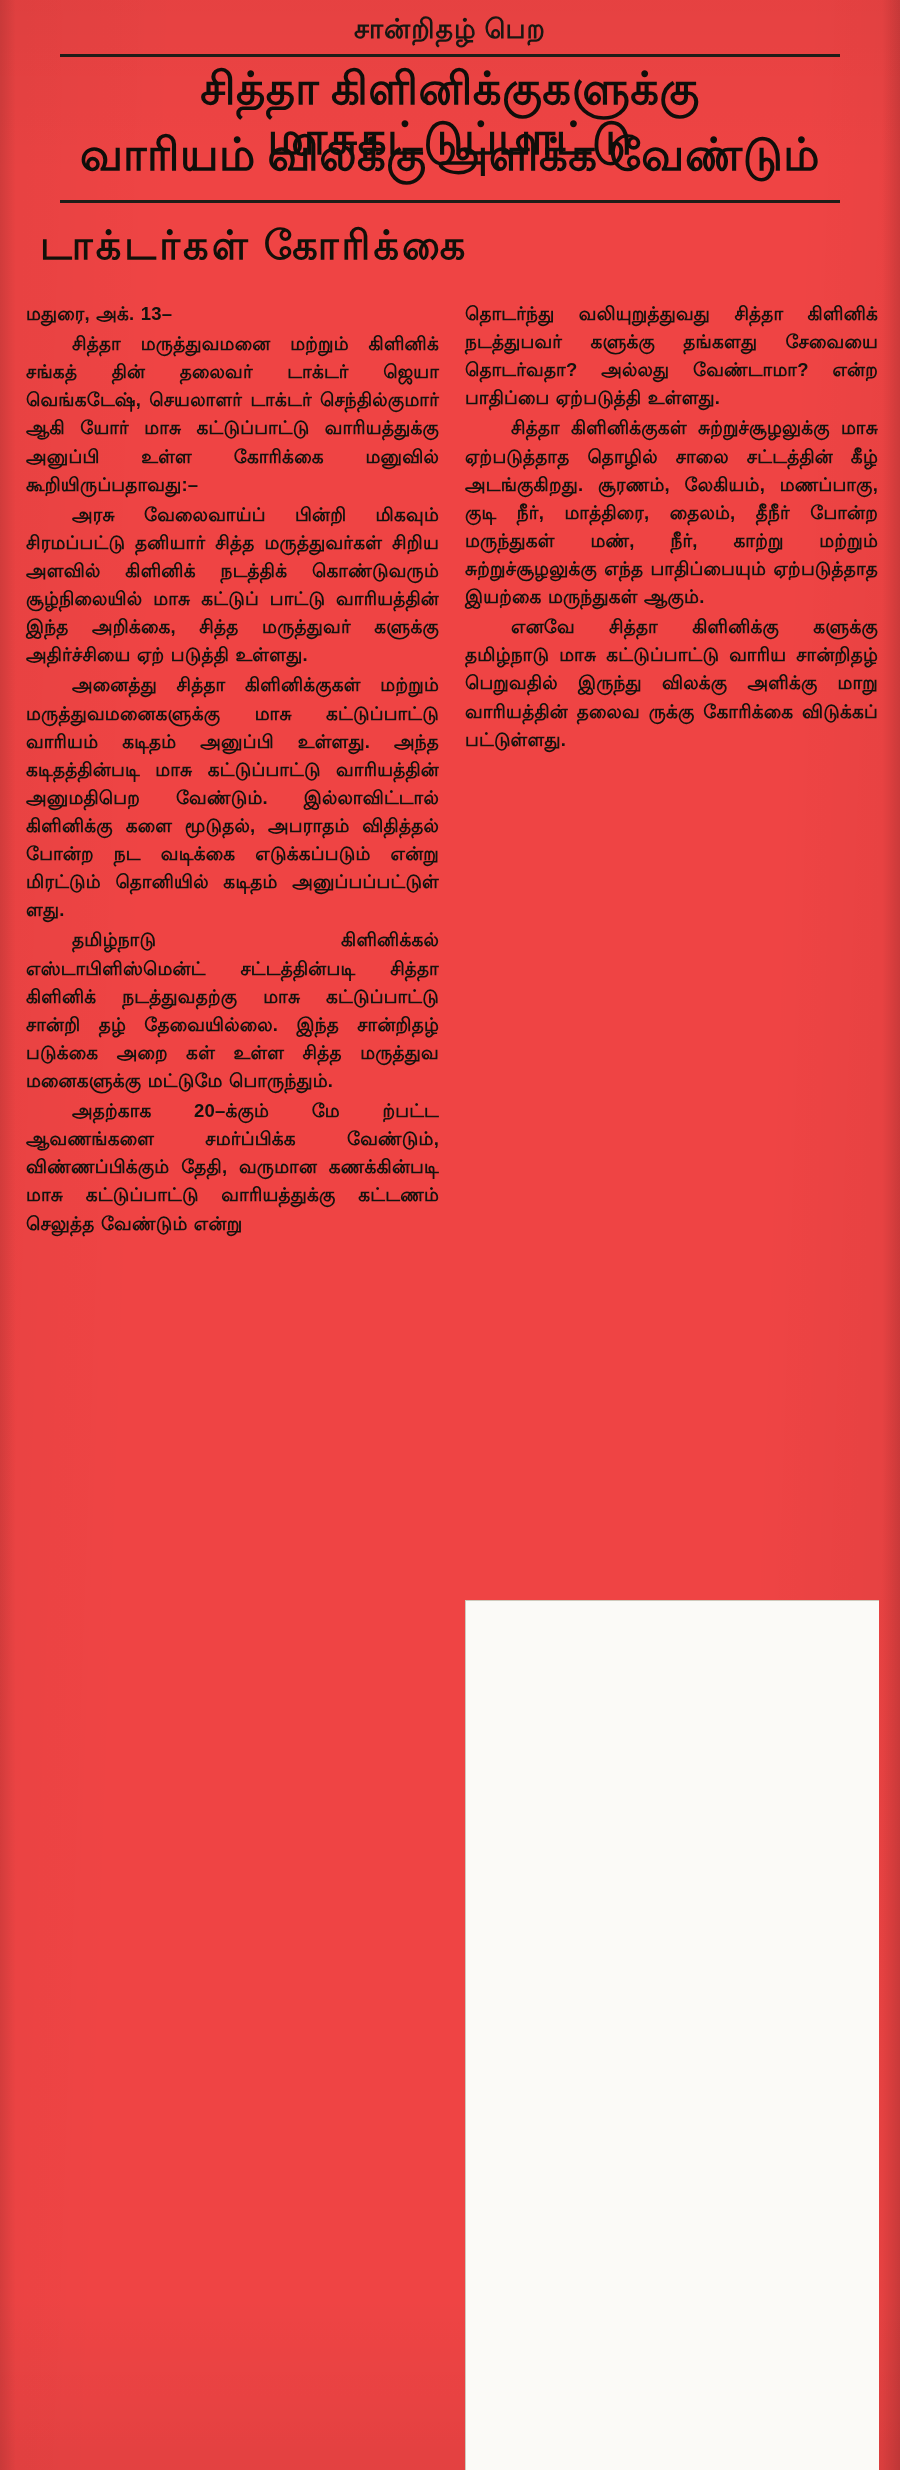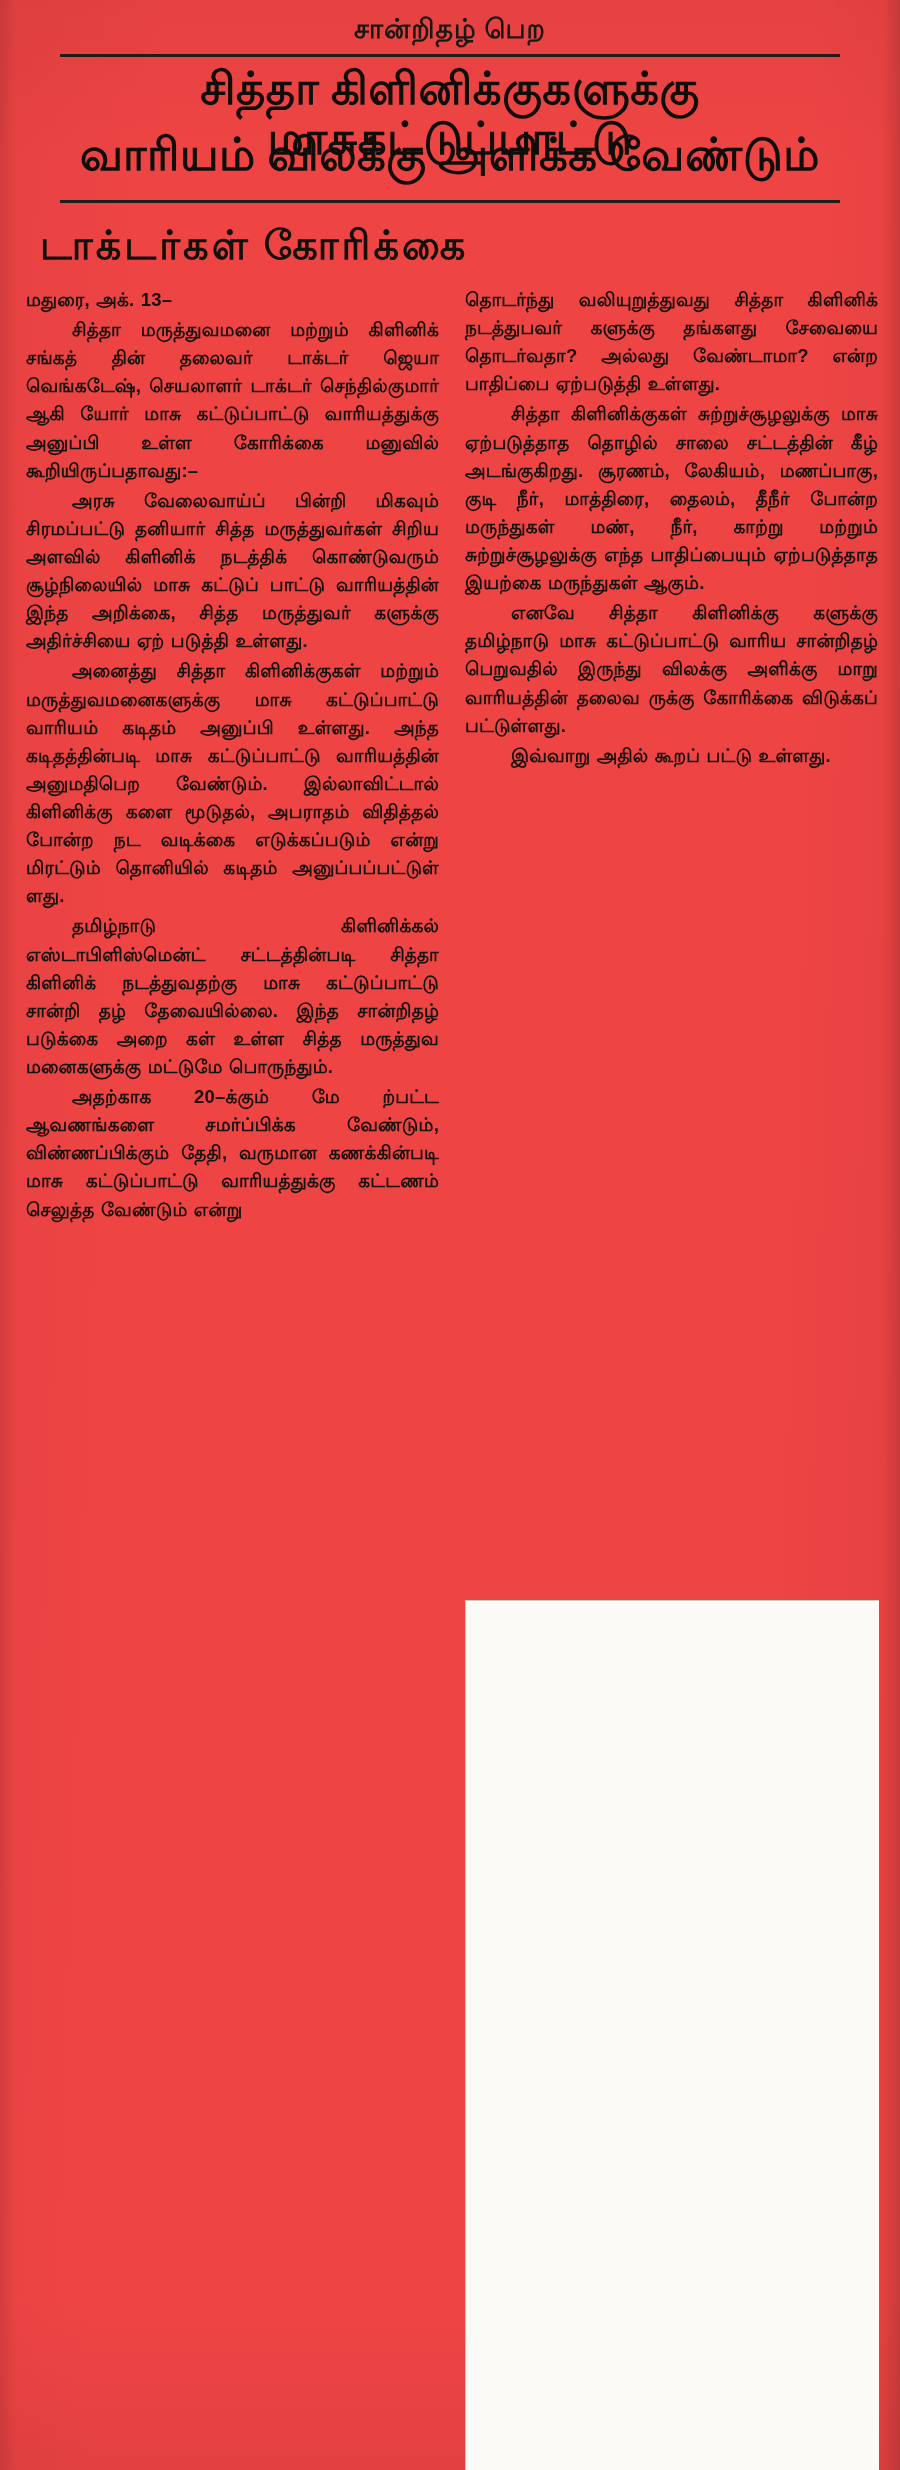--- a/index.html
+++ b/index.html
@@ -87,21 +87,21 @@
     font-weight: bold;
     font-size: 40px;
     letter-spacing: 3px;
     color: #121009;
   }
 
   
   .cols {
     position: absolute;
     left: 26px;
-    top: 286px;
+    top: 300px;
     width: 852px;
     display: flex;
     gap: 26px;
   }
   .col {
     width: 413px;
     font-family: "Liberation Sans", sans-serif;
     font-size: 18.5px;
     line-height: 1.52;
     color: #14120d;
@@ -175,19 +175,18 @@
       <p class="indent">சித்தா மருத்துவமனை மற்றும் கிளினிக் சங்கத் தின் தலைவர் டாக்டர் ஜெயா வெங்கடேஷ், செயலாளர் டாக்டர் செந்தில்குமார் ஆகி யோர் மாசு கட்டுப்பாட்டு வாரியத்துக்கு அனுப்பி உள்ள கோரிக்கை மனுவில் கூறியிருப்பதாவது:–</p>
       <p class="indent">அரசு வேலைவாய்ப் பின்றி மிகவும் சிரமப்பட்டு தனியார் சித்த மருத்துவர்கள் சிறிய அளவில் கிளினிக் நடத்திக் கொண்டுவரும் சூழ்நிலையில் மாசு கட்டுப் பாட்டு வாரியத்தின் இந்த அறிக்கை, சித்த மருத்துவர் களுக்கு அதிர்ச்சியை ஏற் படுத்தி உள்ளது.</p>
       <p class="indent">அனைத்து சித்தா கிளினிக்குகள் மற்றும் மருத்துவமனைகளுக்கு மாசு கட்டுப்பாட்டு வாரியம் கடிதம் அனுப்பி உள்ளது. அந்த கடிதத்தின்படி மாசு கட்டுப்பாட்டு வாரியத்தின் அனுமதிபெற வேண்டும். இல்லாவிட்டால் கிளினிக்கு களை மூடுதல், அபராதம் விதித்தல் போன்ற நட வடிக்கை எடுக்கப்படும் என்று மிரட்டும் தொனியில் கடிதம் அனுப்பப்பட்டுள் ளது.</p>
       <p class="indent">தமிழ்நாடு கிளினிக்கல் எஸ்டாபிளிஸ்மென்ட் சட்டத்தின்படி சித்தா கிளினிக் நடத்துவதற்கு மாசு கட்டுப்பாட்டு சான்றி தழ் தேவையில்லை. இந்த சான்றிதழ் படுக்கை அறை கள் உள்ள சித்த மருத்துவ மனைகளுக்கு மட்டுமே பொருந்தும்.</p>
       <p class="indent">அதற்காக 20–க்கும் மே ற்பட்ட ஆவணங்களை சமர்ப்பிக்க வேண்டும், விண்ணப்பிக்கும் தேதி, வருமான கணக்கின்படி மாசு கட்டுப்பாட்டு வாரியத்துக்கு கட்டணம் செலுத்த வேண்டும் என்று</p>
     </div>
     <div class="col">
       <p>தொடர்ந்து வலியுறுத்துவது சித்தா கிளினிக் நடத்துபவர் களுக்கு தங்களது சேவையை தொடர்வதா? அல்லது வேண்டாமா? என்ற பாதிப்பை ஏற்படுத்தி உள்ளது.</p>
       <p class="indent">சித்தா கிளினிக்குகள் சுற்றுச்சூழலுக்கு மாசு ஏற்படுத்தாத தொழில் சாலை சட்டத்தின் கீழ் அடங்குகிறது. சூரணம், லேகியம், மணப்பாகு, குடி நீர், மாத்திரை, தைலம், தீநீர் போன்ற மருந்துகள் மண், நீர், காற்று மற்றும் சுற்றுச்சூழலுக்கு எந்த பாதிப்பையும் ஏற்படுத்தாத இயற்கை மருந்துகள் ஆகும்.</p>
       <p class="indent">எனவே சித்தா கிளினிக்கு களுக்கு தமிழ்நாடு மாசு கட்டுப்பாட்டு வாரிய சான்றிதழ் பெறுவதில் இருந்து விலக்கு அளிக்கு மாறு வாரியத்தின் தலைவ ருக்கு கோரிக்கை விடுக்கப் பட்டுள்ளது.</p>
-      <p class="indent lastline">இவ்வாறு அதில் கூறப் பட்டு உள்ளது.</p>
     </div>
   </div>
 
   <div class="edge-shadow-left"></div>
   <div class="edge-shadow-right"></div>
 </div>
 
 </body></html>

